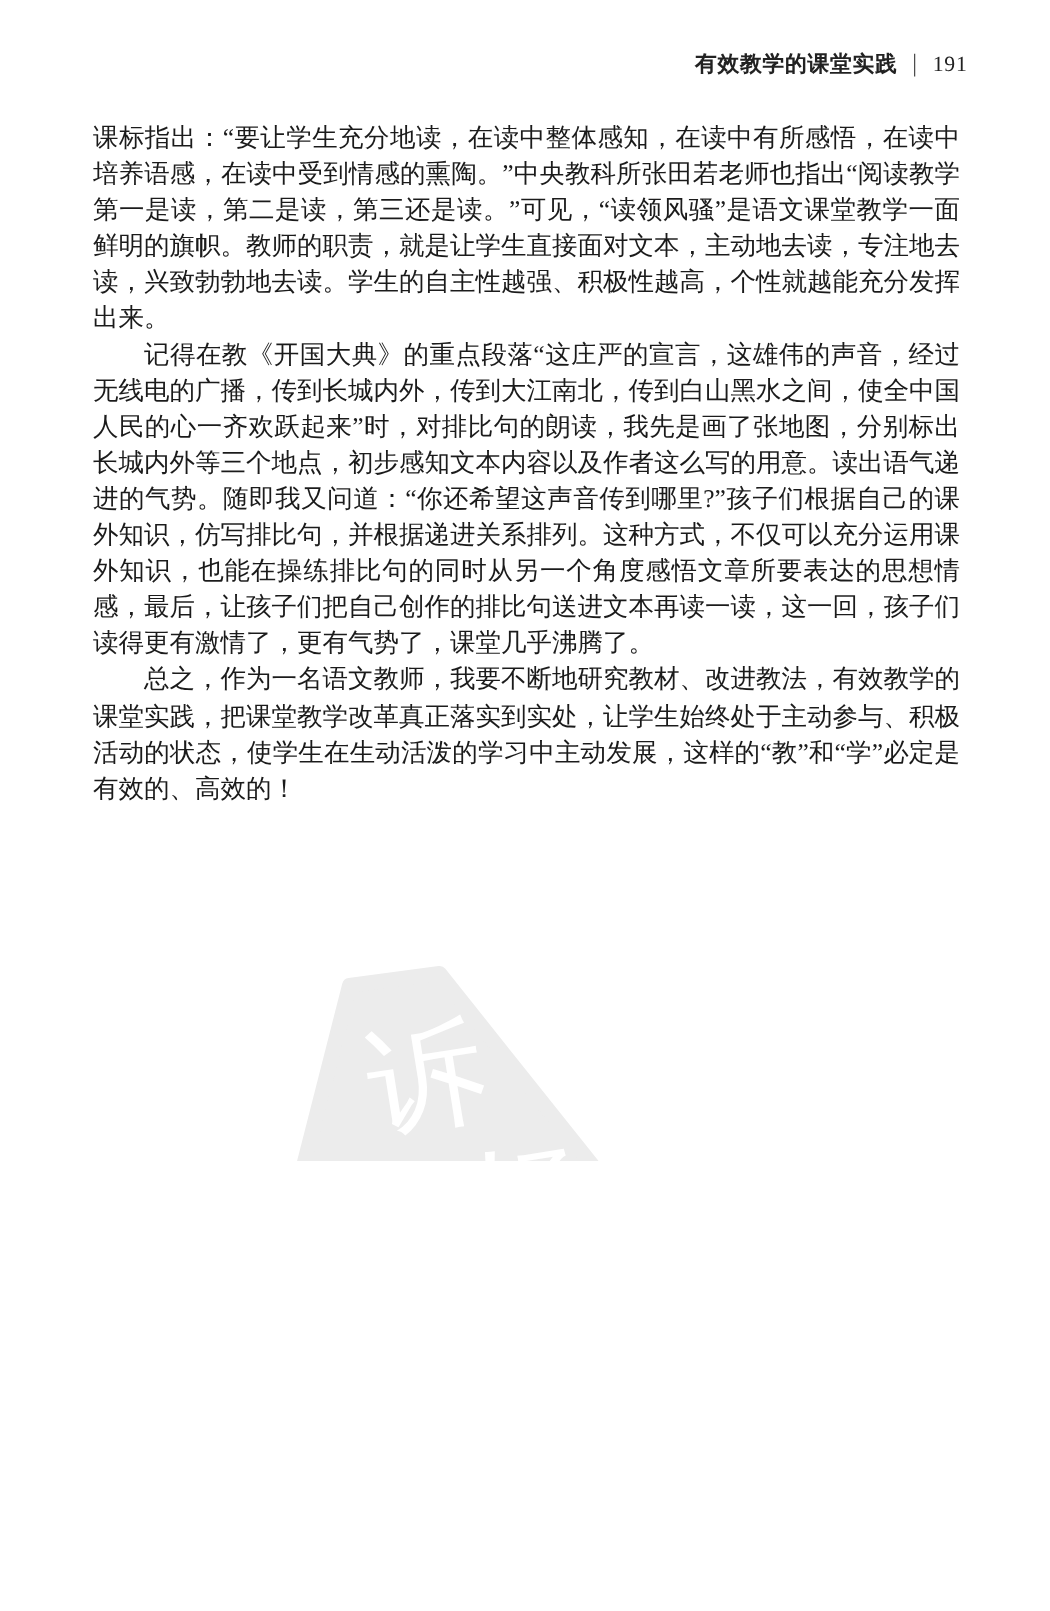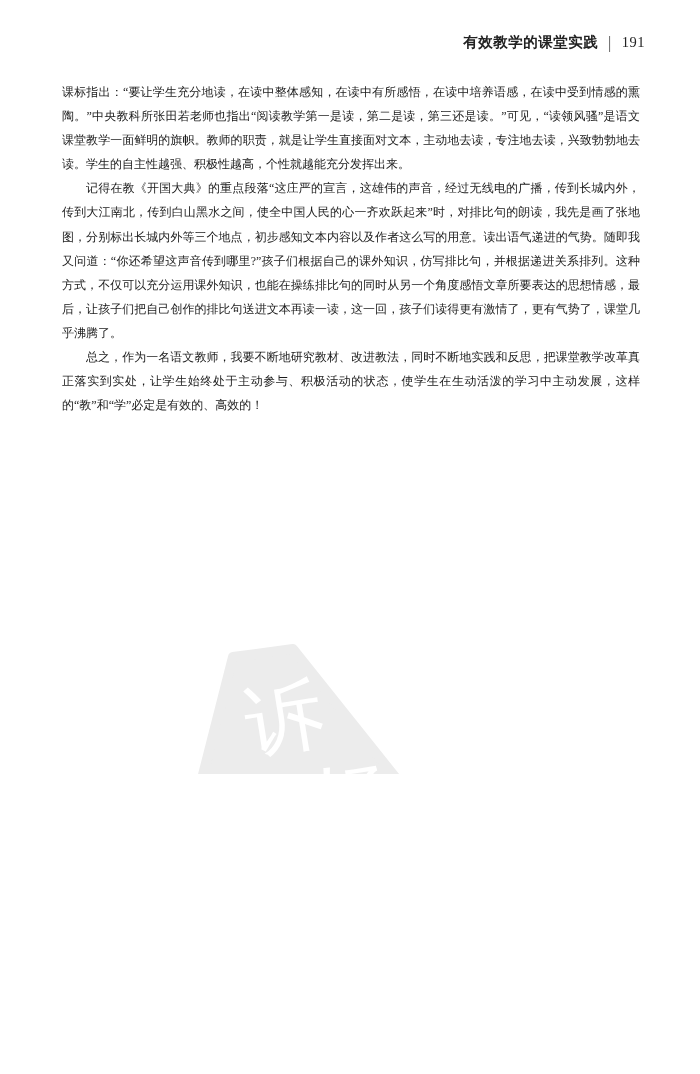--- a/index.html
+++ b/index.html
@@ -36,21 +36,21 @@
   .running-header .pagenum {
     font-weight: normal;
     font-size: 14.5px;
     font-family: "Liberation Serif", serif;
   }
   .article {
     position: absolute;
     top: 80px;
     left: 62px;
     width: 578px;
-    font-size: 12px;
+    font-size: 17px;
     line-height: 24.1px;
     text-align: justify;
     text-justify: inter-ideograph;
     word-break: break-all;
     z-index: 2;
   }
   .article p {
     margin: 0;
     padding: 0;
   }
@@ -79,21 +79,21 @@
 
 <div class="page">
 
   <div class="running-header">
     <span>有效教学的课堂实践</span><span class="sep">|</span><span class="pagenum">191</span>
   </div>
 
   <div class="article">
     <p>课标指出：“要让学生充分地读，在读中整体感知，在读中有所感悟，在读中培养语感，在读中受到情感的熏陶。”中央教科所张田若老师也指出“阅读教学第一是读，第二是读，第三还是读。”可见，“读领风骚”是语文课堂教学一面鲜明的旗帜。教师的职责，就是让学生直接面对文本，主动地去读，专注地去读，兴致勃勃地去读。学生的自主性越强、积极性越高，个性就越能充分发挥出来。</p>
     <p class="indent">记得在教《开国大典》的重点段落“这庄严的宣言，这雄伟的声音，经过无线电的广播，传到长城内外，传到大江南北，传到白山黑水之间，使全中国人民的心一齐欢跃起来”时，对排比句的朗读，我先是画了张地图，分别标出长城内外等三个地点，初步感知文本内容以及作者这么写的用意。读出语气递进的气势。随即我又问道：“你还希望这声音传到哪里?”孩子们根据自己的课外知识，仿写排比句，并根据递进关系排列。这种方式，不仅可以充分运用课外知识，也能在操练排比句的同时从另一个角度感悟文章所要表达的思想情感，最后，让孩子们把自己创作的排比句送进文本再读一读，这一回，孩子们读得更有激情了，更有气势了，课堂几乎沸腾了。</p>
-    <p class="indent">总之，作为一名语文教师，我要不断地研究教材、改进教法，同时不断地实践和反思，把课堂教学改革真正落实到实处，让学生始终处于主动参与、积极活动的状态，使学生在生动活泼的学习中主动发展，这样的“教”和“学”必定是有效的、高效的！</p>
+    <p class="indent">总之，作为一名语文教师，我要不断地研究教材、改进教法，有效教学的课堂实践，把课堂教学改革真正落实到实处，让学生始终处于主动参与、积极活动的状态，使学生在生动活泼的学习中主动发展，这样的“教”和“学”必定是有效的、高效的！</p>
   </div>
 
   <svg class="watermark" width="700" height="1074" viewBox="0 0 700 1074">
     <polygon points="233,657 293,649 411,797 389,988 198,973 192,818" fill="#ececec" stroke="#ececec" stroke-width="10" stroke-linejoin="round"></polygon>
     <text x="284" y="745" font-size="78" text-anchor="middle" transform="rotate(-9 284 718)">诉</text>
     <text x="350" y="822" font-size="74" text-anchor="middle" transform="rotate(-9 350 795)">好</text>
     <text x="266" y="839" font-size="74" text-anchor="middle" transform="rotate(-9 266 812)">乎</text>
     <text x="338" y="927" font-size="84" text-anchor="middle" transform="rotate(-9 338 897)">学</text>
     <text x="246" y="940" font-size="84" text-anchor="middle" transform="rotate(-9 246 910)">舟</text>
     <text x="333" y="984" font-size="30" text-anchor="middle" class="pdg" transform="rotate(2 333 972)">PDG</text>

